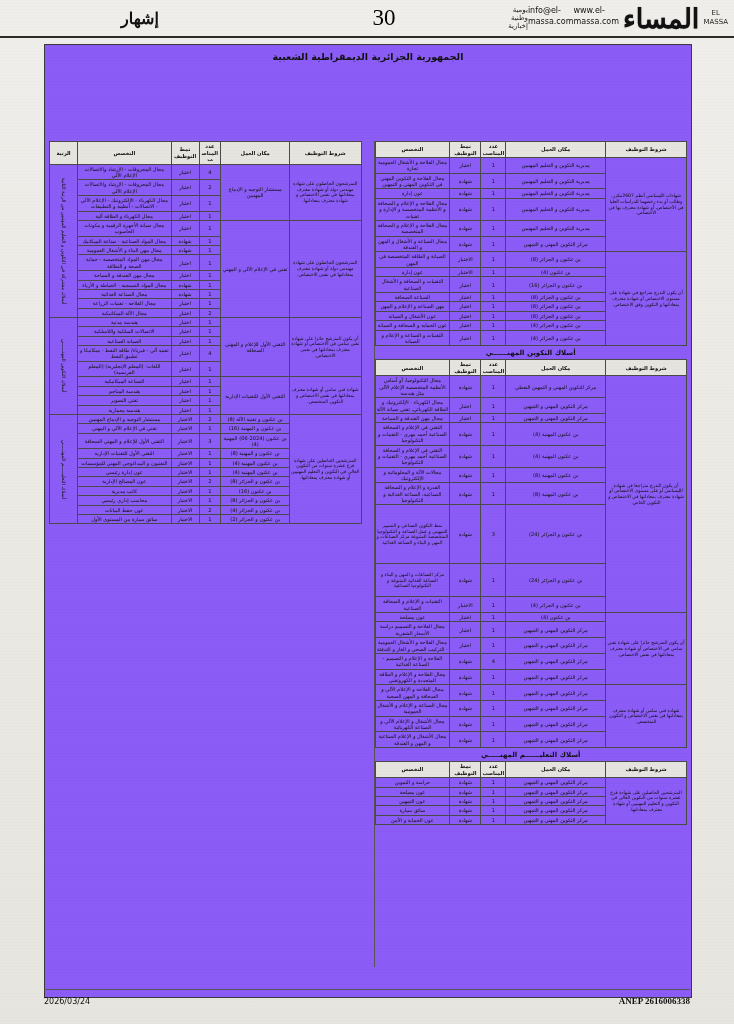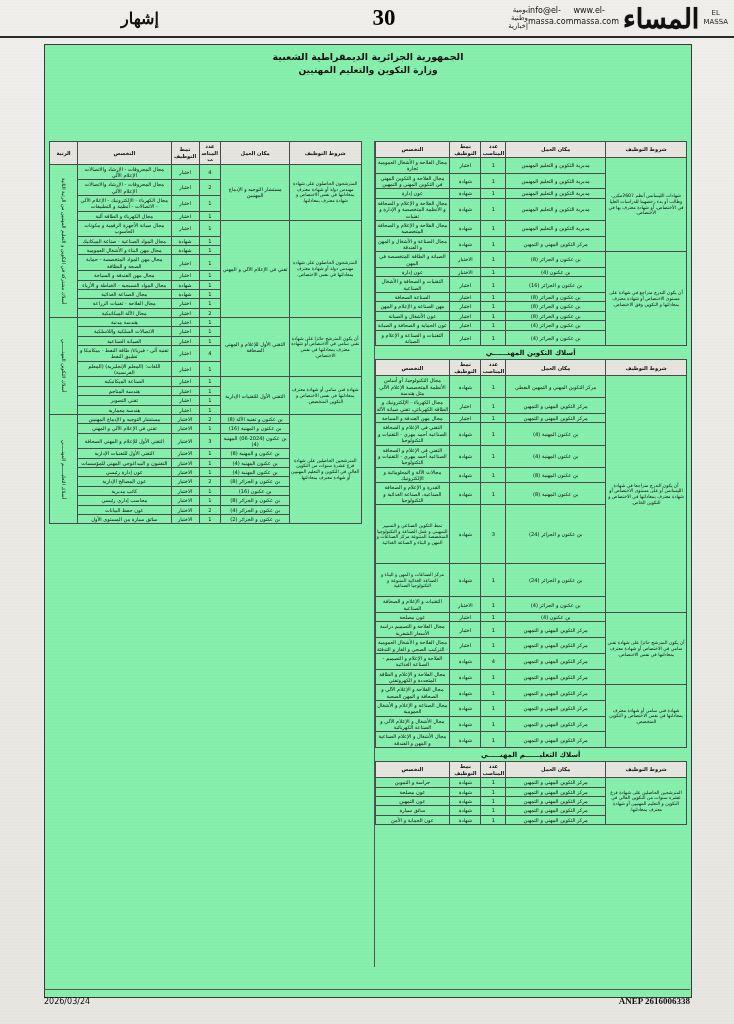--- a/index.html
+++ b/index.html
@@ -26,32 +26,32 @@
     font-family:"DejaVu Serif","Liberation Serif",serif;
     font-size:27px;font-weight:bold;color:#111;letter-spacing:-1px;
     text-shadow:0 0 1px #555;
   }
   .logo-latin{
     font-size:7px;color:#222;line-height:1.25;text-align:center;direction:ltr;
   }
   .logo-site{font-size:8px;color:#111;line-height:1.35;direction:ltr;text-align:left;}
   .logo-tag{font-size:7px;color:#222;}
   .page-num{
-    font-size:23px;font-weight:bold;color:#000;
+    font-size:23px;font-weight:normal;color:#000;
     font-family:"Liberation Serif",serif;
   }
   .date-block{font-size:9px;color:#111;line-height:1.5;text-align:center;}
   .mast-title{
     font-size:16px;font-weight:bold;color:#111;letter-spacing:2px;
     font-family:"DejaVu Serif",serif;
   }
   
   .frame{
     position:absolute;left:44px;top:44px;width:646px;height:952px;
-    border:1.5px solid #3a3a3a;background:#86efac;
+    border:1.5px solid #3a3a3a;background:#8b5cf6;
   }
   .hdr{padding:6px 8px 2px;text-align:center;color:#111;}
   .hdr .l1{font-size:9.5px;font-weight:bold;letter-spacing:1px;margin-bottom:3px;}
   .hdr .l2{font-size:9px;font-weight:bold;margin-bottom:4px;}
   .hdr .l3{font-size:8.5px;font-weight:bold;margin-bottom:3px;}
   .hdr .l4{font-size:7.5px;font-weight:bold;margin-bottom:2px;}
   .hdr .l5{font-size:6.5px;line-height:1.4;margin:0 10px 3px;}
   
   .body-cols{
     position:absolute;left:4px;right:4px;top:96px;bottom:30px;
@@ -116,21 +116,20 @@
     </div>
     <div style="width:200px;text-align:center;margin-left:40px;">
       <span class="mast-title">إشهار</span>
     </div>
   </div>
 
   <div class="frame">
 
     <div class="hdr">
       <div class="l1">الجمهورية الجزائرية الديمقراطية الشعبية</div>
-      <div class="l2">وزارة التكوين والتعليم المهنيين</div>
     </div>
 
     <div class="body-cols">
 
       <div class="col col-left">
 
         <table class="t">
           <colgroup>
               <col style="width:26%">
               <col style="width:32%">

